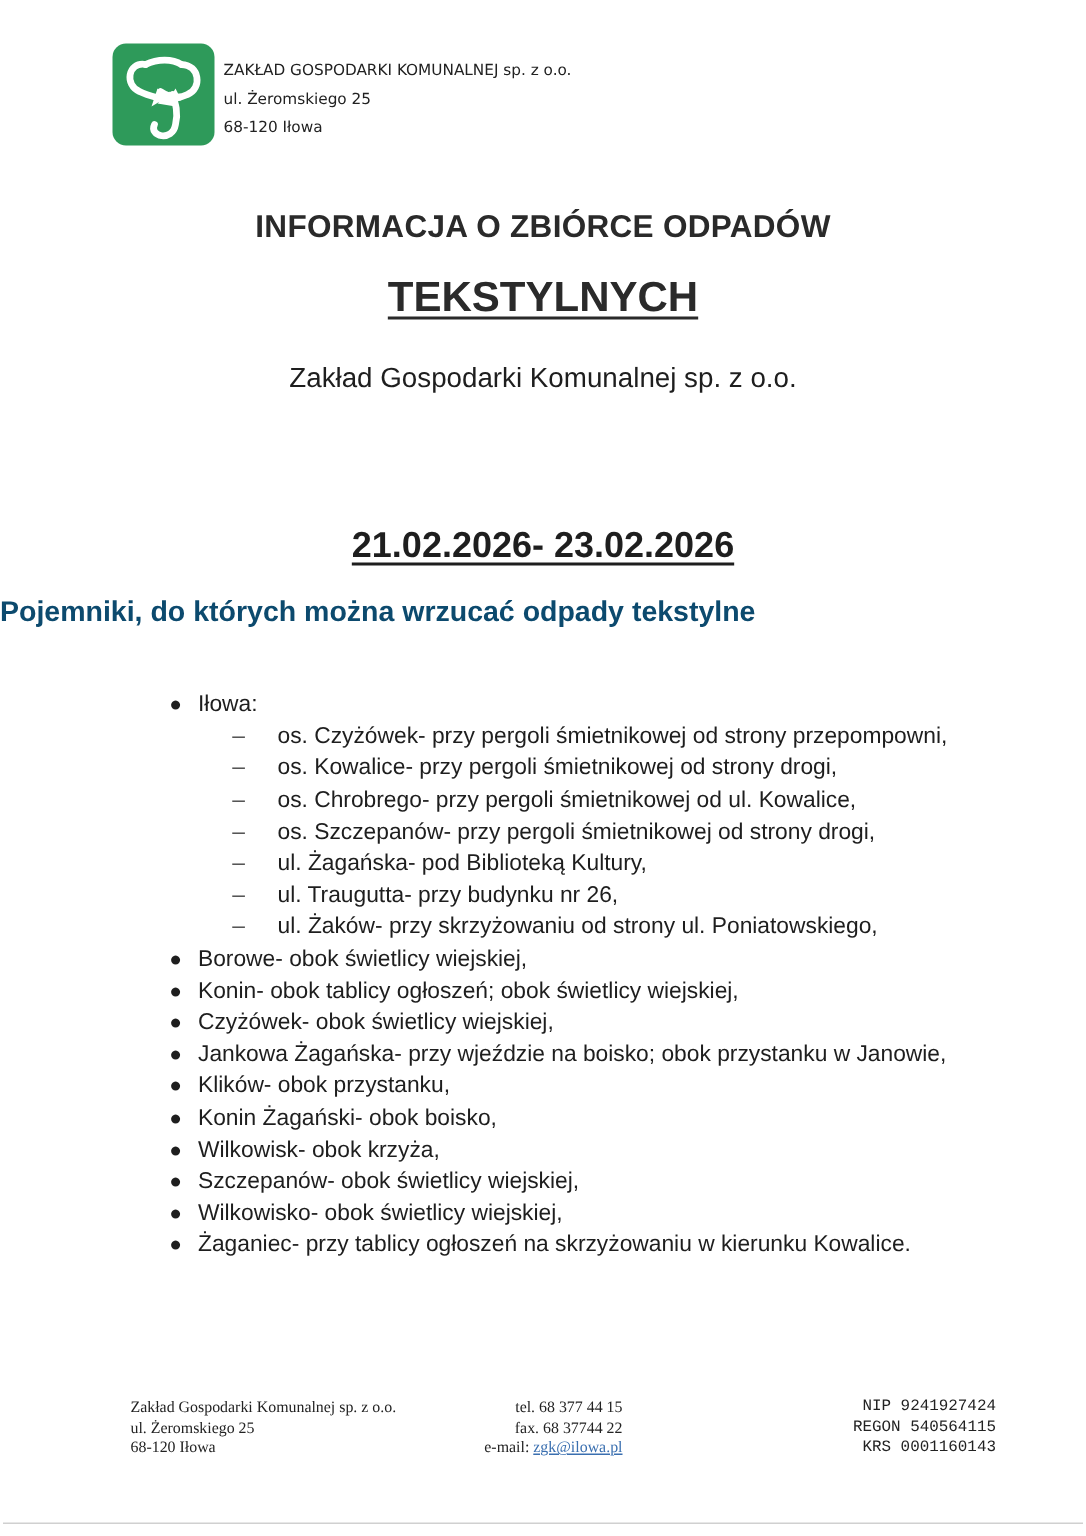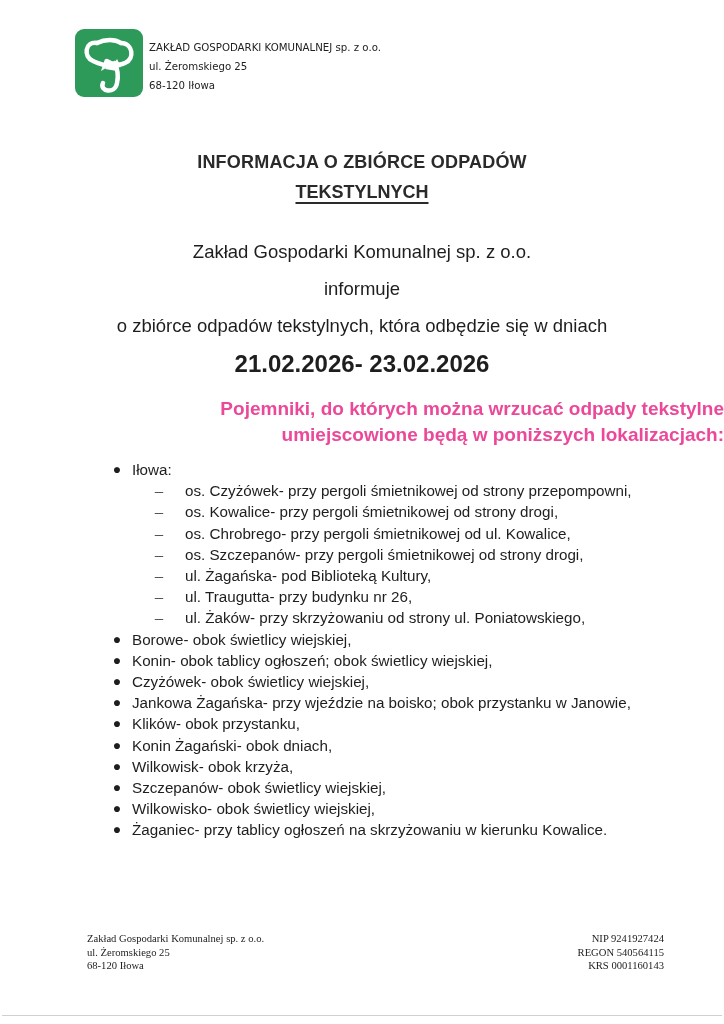--- a/index.html
+++ b/index.html
@@ -6,47 +6,47 @@
     body { width: 724px; height: 1024px; position: relative; overflow: hidden; color: #1a1a1a; }
     .page { position: absolute; inset: 0; }
 
     
     .logo { position: absolute; left: 75px; top: 29px; width: 68px; height: 68px; border-radius: 9px; background: #2e9a5a; }
     .logo svg { width: 68px; height: 68px; display: block; }
     .company-block { position: absolute; left: 149px; top: 38px; font-family: "DejaVu Sans", sans-serif; font-size: 10.2px; line-height: 19px; color: #222; }
 
     
     .title { position: absolute; left: 0; right: 0; text-align: center; font-family: "Liberation Sans", sans-serif; font-weight: bold; color: #2a2a2a; }
-    .title-1 { top: 152px; font-size: 18px; letter-spacing: 0.2px; }
-    .title-2 { top: 182px; font-size: 18px; }
+    .title-1 { top: 140px; font-size: 21px; letter-spacing: 0.2px; }
+    .title-2 { top: 182px; font-size: 28px; }
     .title-2 span { text-decoration: underline; text-decoration-thickness: 2px; text-underline-offset: 4px; }
 
     .intro { position: absolute; left: 0; right: 0; text-align: center; font-family: "Liberation Sans", sans-serif; font-size: 18.5px; color: #1e1e1e; }
     .intro-1 { top: 241px; }
     .intro-2 { top: 278px; }
     .intro-3 { top: 315px; }
     .date-range { position: absolute; left: 0; right: 0; top: 350px; text-align: center; font-family: "Liberation Sans", sans-serif; font-weight: bold; font-size: 24px; color: #1e1e1e; }
-    .date-range span { text-decoration-thickness: 2px; text-underline-offset: 4px; }
+    .date-range span { text-decoration: underline; text-decoration-thickness: 2px; text-underline-offset: 4px; }
 
-    .subheading { position: absolute; left: 0; right: 0; top: 396px; text-align: right; font-family: "Liberation Sans", sans-serif; font-weight: bold; font-size: 19px; line-height: 26px; color: #ec4899; }
+    .subheading { position: absolute; left: 0; right: 0; top: 396px; text-align: left; font-family: "Liberation Sans", sans-serif; font-weight: bold; font-size: 19px; line-height: 26px; color: #0c4a6e; }
 
     
     .locations { position: absolute; left: 110px; top: 459px; width: 560px; font-family: "Liberation Sans", sans-serif; font-size: 15.2px; line-height: 21.2px; color: #1e1e1e; }
     .loc { position: relative; padding-left: 22px; }
     .loc .bullet { position: absolute; left: 0; top: 0; width: 14px; text-align: center; font-size: 14px; }
     .sub-list { margin-left: 20px; }
     .sub { position: relative; padding-left: 33px; }
     .sub .dash { position: absolute; left: 0; top: 0; width: 14px; text-align: center; color: #555; }
     .b { font-weight: normal; }
 
     
     .footer { position: absolute; top: 932px; font-family: "Liberation Serif", serif; font-size: 10.6px; line-height: 13.6px; color: #222; }
     .footer-left { left: 87px; }
     .footer-mid { left: 260px; width: 155px; text-align: right; }
-    .footer-right { left: 480px; width: 184px; text-align: right; }
+    .footer-right { left: 480px; width: 184px; text-align: right; font-family: Liberation Mono, monospace; }
     .email-link { color: #3a6fb0; text-decoration: underline; }
 
     .bottom-line { position: absolute; left: 2px; right: 2px; top: 1015px; height: 1px; background: #d0d0d0; }
   </style>
 </head>
 <body>
 
 <div class="page">
 
   <div class="logo">
@@ -67,27 +67,24 @@
   <div class="company-block">
     <div>ZAKŁAD GOSPODARKI KOMUNALNEJ sp. z o.o.</div>
     <div>ul. Żeromskiego 25</div>
     <div>68-120 Iłowa</div>
   </div>
 
   <div class="title title-1">INFORMACJA O ZBIÓRCE ODPADÓW</div>
   <div class="title title-2"><span>TEKSTYLNYCH</span></div>
 
   <div class="intro intro-1">Zakład Gospodarki Komunalnej sp. z o.o.</div>
-  <div class="intro intro-2">informuje</div>
-  <div class="intro intro-3">o zbiórce odpadów tekstylnych, która odbędzie się w dniach</div>
   <div class="date-range"><span>21.02.2026- 23.02.2026</span></div>
 
   <div class="subheading">
     <div>Pojemniki, do których można wrzucać odpady tekstylne</div>
-    <div>umiejscowione będą w poniższych lokalizacjach:</div>
   </div>
 
   <div class="locations">
     <div class="loc">
       <span class="bullet">●</span>
       <span class="b">Iłowa:</span>
       <div class="sub-list">
         <div class="sub"><span class="dash">–</span><span class="b">os. Czyżówek</span><span>- przy pergoli śmietnikowej od strony przepompowni,</span></div>
         <div class="sub"><span class="dash">–</span><span class="b">os. Kowalice</span><span>- przy pergoli śmietnikowej od strony drogi,</span></div>
         <div class="sub"><span class="dash">–</span><span class="b">os. Chrobrego</span><span>- przy pergoli śmietnikowej od ul. Kowalice,</span></div>
@@ -95,32 +92,37 @@
         <div class="sub"><span class="dash">–</span><span class="b">ul. Żagańska</span><span>- pod Biblioteką Kultury,</span></div>
         <div class="sub"><span class="dash">–</span><span class="b">ul. Traugutta</span><span>- przy budynku nr 26,</span></div>
         <div class="sub"><span class="dash">–</span><span class="b">ul. Żaków</span><span>- przy skrzyżowaniu od strony ul. Poniatowskiego,</span></div>
       </div>
     </div>
     <div class="loc"><span class="bullet">●</span><span class="b">Borowe</span><span>- obok świetlicy wiejskiej,</span></div>
     <div class="loc"><span class="bullet">●</span><span class="b">Konin</span><span>- obok tablicy ogłoszeń; obok świetlicy wiejskiej,</span></div>
     <div class="loc"><span class="bullet">●</span><span class="b">Czyżówek</span><span>- obok świetlicy wiejskiej,</span></div>
     <div class="loc"><span class="bullet">●</span><span class="b">Jankowa Żagańska</span><span>- przy wjeździe na boisko; obok przystanku w Janowie,</span></div>
     <div class="loc"><span class="bullet">●</span><span class="b">Klików</span><span>- obok przystanku,</span></div>
-    <div class="loc"><span class="bullet">●</span><span class="b">Konin Żagański</span><span>- obok dniach,</span></div>
+    <div class="loc"><span class="bullet">●</span><span class="b">Konin Żagański</span><span>- obok boisko,</span></div>
     <div class="loc"><span class="bullet">●</span><span class="b">Wilkowisk</span><span>- obok krzyża,</span></div>
     <div class="loc"><span class="bullet">●</span><span class="b">Szczepanów</span><span>- obok świetlicy wiejskiej,</span></div>
     <div class="loc"><span class="bullet">●</span><span class="b">Wilkowisko</span><span>- obok świetlicy wiejskiej,</span></div>
     <div class="loc"><span class="bullet">●</span><span class="b">Żaganiec</span><span>- przy tablicy ogłoszeń na skrzyżowaniu w kierunku Kowalice.</span></div>
   </div>
 
   <div class="footer footer-left">
     <div>Zakład Gospodarki Komunalnej sp. z o.o.</div>
     <div>ul. Żeromskiego 25</div>
     <div>68-120 Iłowa</div>
   </div>
+  <div class="footer footer-mid">
+    <div>tel.  68 377 44 15</div>
+    <div>fax. 68 37744 22</div>
+    <div><span>e-mail: </span><a class="email-link">zgk@ilowa.pl</a></div>
+  </div>
   <div class="footer footer-right">
     <div>NIP 9241927424</div>
     <div>REGON 540564115</div>
     <div>KRS 0001160143</div>
   </div>
 
   <div class="bottom-line"></div>
 </div>
 
 </body></html>

